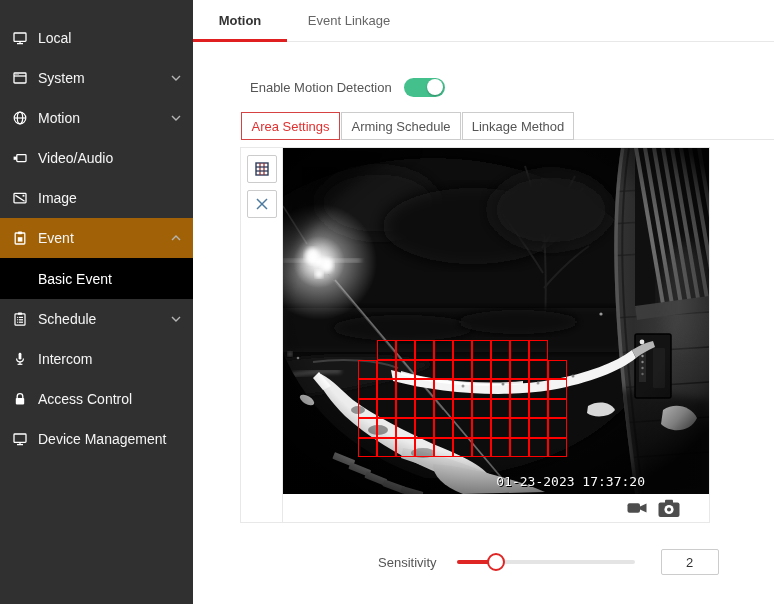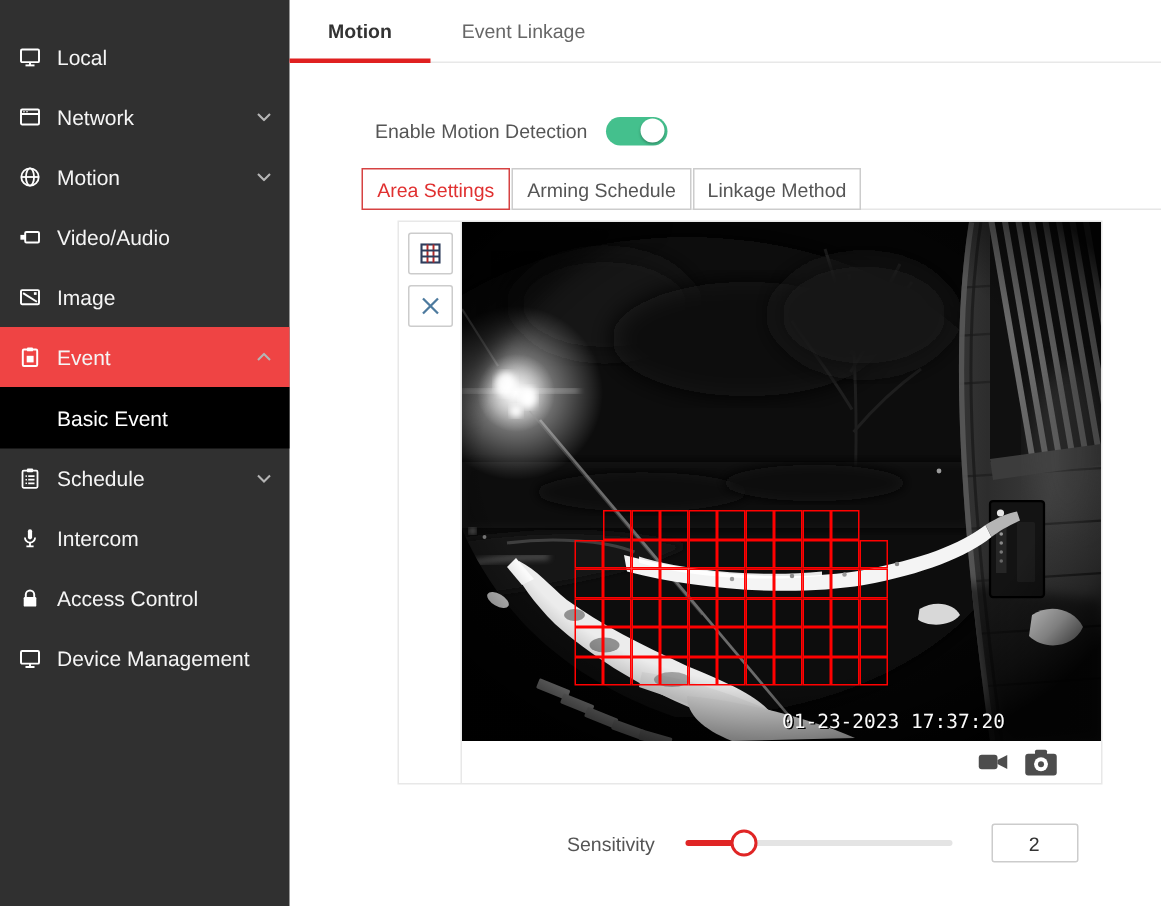--- a/index.html
+++ b/index.html
@@ -4,21 +4,21 @@
 <style>
   html,body{margin:0;padding:0;background:#fff;}
   .screen{position:relative;width:774px;height:604px;background:#fff;overflow:hidden;
           font-family:"Liberation Sans",sans-serif;-webkit-font-smoothing:antialiased;}
 
   
   .sidebar{position:absolute;left:0;top:0;width:193px;height:604px;background:#303030;
            box-sizing:border-box;padding-top:18px;}
   .nav-item{height:40px;display:flex;align-items:center;padding:0 12px;color:#f5f5f5;
             font-size:14px;cursor:pointer;box-sizing:border-box;}
-  .nav-item.expanded{background:#ef4444;}
+  .nav-item.expanded{background:#a16207;}
   .nav-item.sub{height:41px;padding-left:38px;background:#000000;color:#fff;align-items:center;}
   .nav-icon{width:16px;height:16px;margin-right:10px;display:flex;align-items:center;justify-content:center;flex:0 0 16px;}
   .nav-label{flex:1;white-space:nowrap;}
   .chev{width:10px;height:6px;display:flex;margin-left:6px;}
 
   
   .tabbar{position:absolute;left:193px;top:0;right:0;height:41px;border-bottom:1px solid #e8e8e8;display:flex;}
   .tab{display:flex;align-items:center;justify-content:center;font-size:13px;color:#666;
        position:relative;cursor:pointer;box-sizing:border-box;}
   .tab.t0{width:94px;}
@@ -36,21 +36,21 @@
   .subtabs{position:absolute;left:241px;top:112px;display:flex;z-index:1;}
   .subtab{height:28px;box-sizing:border-box;display:flex;align-items:center;justify-content:center;
           font-size:13px;color:#555;background:#fff;border:1px solid #ccc;cursor:pointer;}
   .subtab.s0{width:99px;}
   .subtab.s1{width:120px;margin-left:1px;}
   .subtab.s2{width:112px;margin-left:1px;}
   .subtab.active{color:#e03030;border-color:#d64242;}
 
   
   .panel{position:absolute;left:240px;top:147px;width:470px;height:376px;box-sizing:border-box;
-         border:1px solid #e8e8e8;background:#fff;margin-left:25px;}
+         border:1px solid #e8e8e8;background:#fff;}
   .gutter{position:absolute;left:0;top:0;bottom:0;width:42px;box-sizing:border-box;border-right:1px solid #e8e8e8;
           display:flex;flex-direction:column;align-items:center;padding-top:7px;gap:7px;}
   .tool-btn{width:30px;height:28px;border:1px solid #ccc;border-radius:2px;background:#fff;padding:0;
             display:flex;align-items:center;justify-content:center;cursor:pointer;}
   .video{position:absolute;left:42px;top:0;width:426px;height:346px;background:#000;overflow:hidden;}
   .video svg.scene{position:absolute;left:0;top:0;}
   .grid-layer{position:absolute;width:209px;height:117px;}
   .gcell{position:absolute;border:1.5px solid #f00;box-sizing:border-box;}
   .timestamp{position:absolute;right:64px;bottom:5px;font-family:"DejaVu Sans Mono",monospace;
              font-size:13px;color:#fbfbfb;text-shadow:1px 1px 0 #000;letter-spacing:0;}
@@ -88,21 +88,21 @@
 
     <div class="nav-item">
       <span class="nav-icon">
         <svg width="16" height="16" viewBox="0 0 16 16" fill="none" stroke="#fff" stroke-width="1.3">
           <rect x="2" y="3" width="12" height="10" rx="0.8"></rect>
             <line x1="2" y1="6" x2="14" y2="6"></line>
           <circle cx="4" cy="4.5" r="0.55" fill="#fff" stroke="none"></circle>
             <circle cx="6" cy="4.5" r="0.55" fill="#fff" stroke="none"></circle>
           </svg>
       </span>
-      <span class="nav-label">Network</span>
+      <span class="nav-label">System</span>
       <span class="chev">
         <svg width="10" height="6" viewBox="0 0 10 6" fill="none" stroke="#b5b5b5" stroke-width="1.4">
             <polyline points="1,1 5,5 9,1"></polyline>
           </svg>
       </span>
     </div>
 
     <div class="nav-item">
       <span class="nav-icon">
         <svg width="16" height="16" viewBox="0 0 16 16" fill="none" stroke="#fff" stroke-width="1.2">

